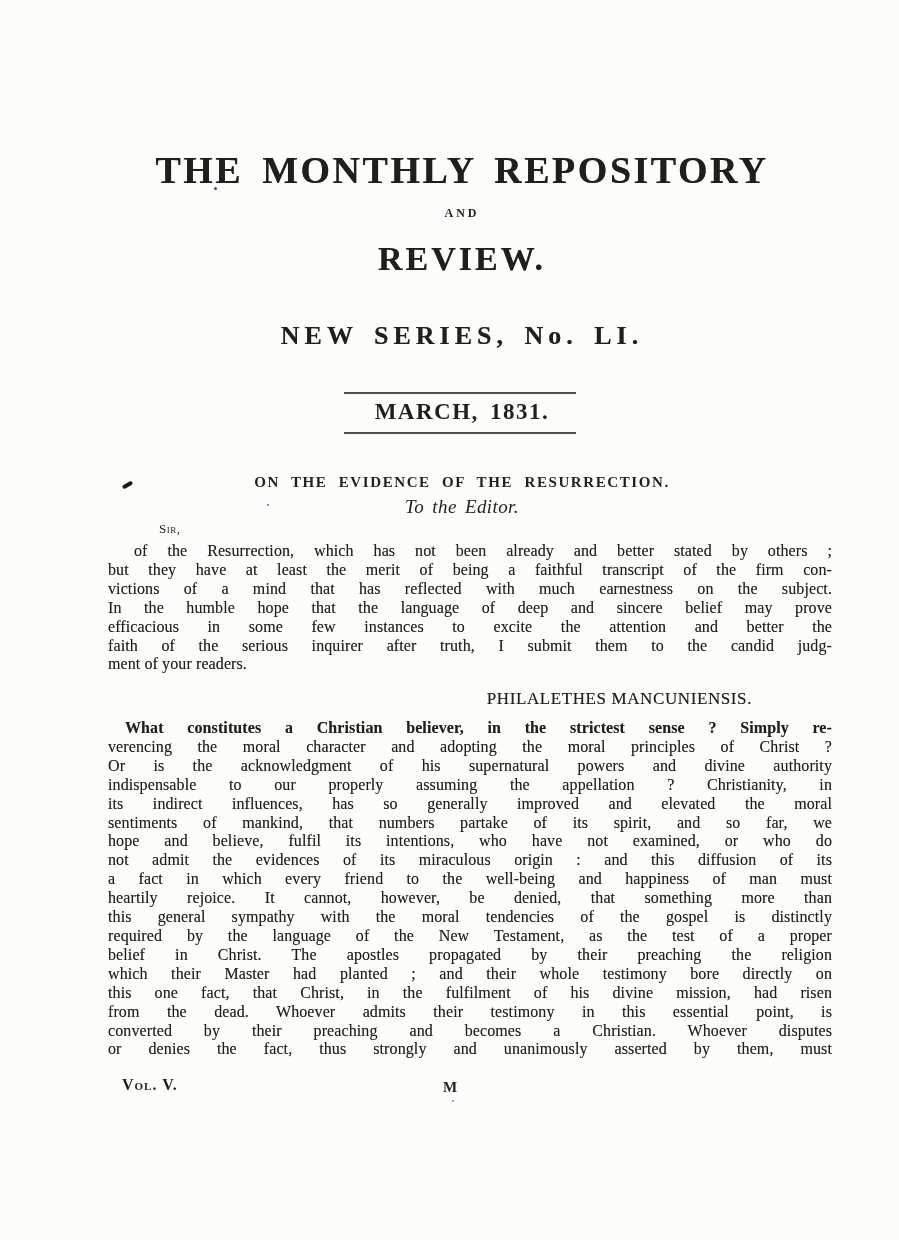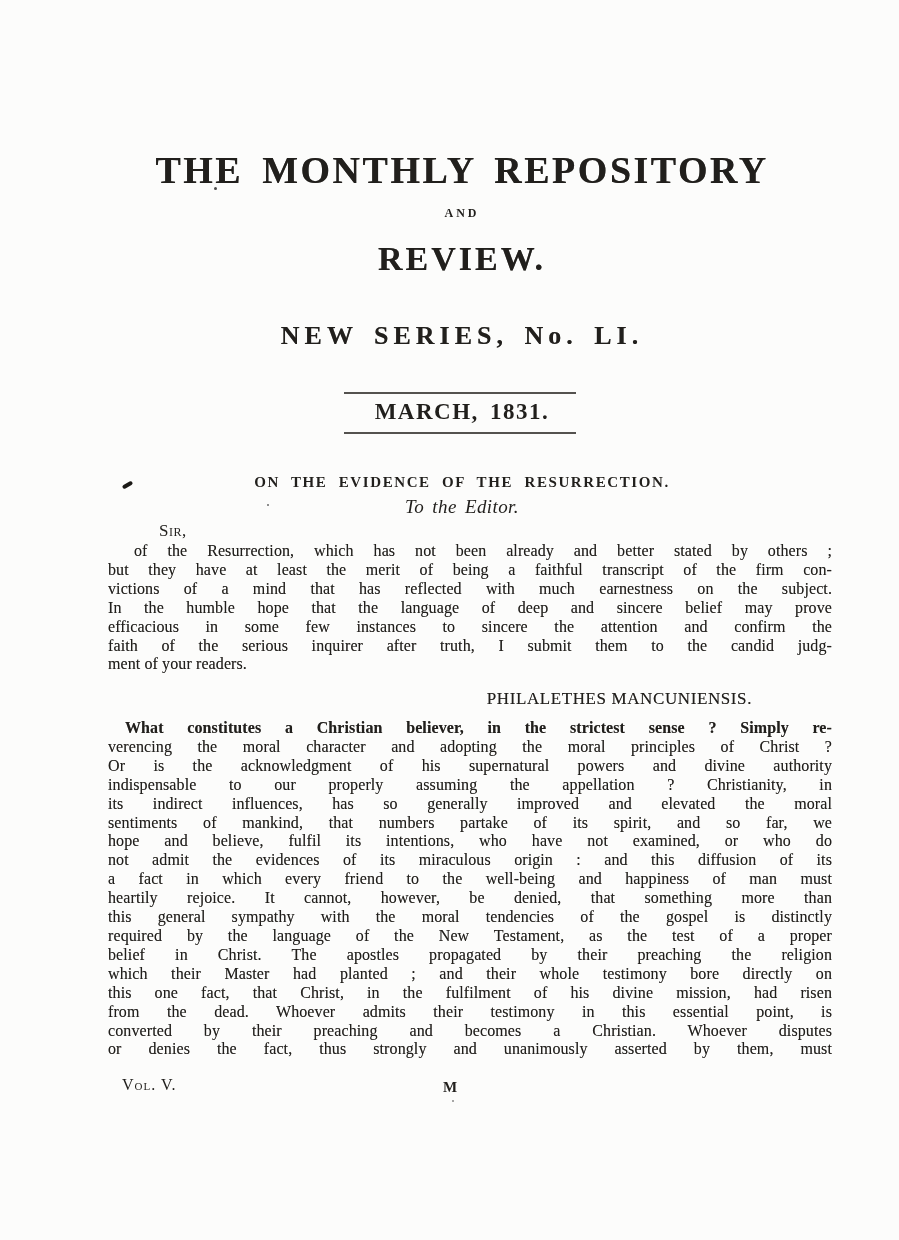--- a/index.html
+++ b/index.html
@@ -59,21 +59,21 @@
     top:474px;
     font-size:15px;font-weight:bold;
     letter-spacing:1.6px;word-spacing:6px;
   }
   .addressee{
     top:496px;
     font-style:italic;font-size:19px;letter-spacing:.4px;word-spacing:3px;
   }
   .salutation{
     position:absolute;left:159px;top:521px;
-    font-size:17px;font-variant:small-caps;letter-spacing:.5px;
+    font-size:13px;font-variant:small-caps;letter-spacing:.5px;
   }
 
   .para{
     position:absolute;left:108px;width:724px;
     font-size:16px;line-height:18.9px;
     letter-spacing:.1px;
     text-shadow:0 0 .4px rgba(25,22,18,.45);
   }
   .bline{
     text-align:justify;
@@ -89,21 +89,21 @@
 
   .signature{
     position:absolute;left:108px;top:689px;width:644px;
     text-align:right;
     font-size:17px;letter-spacing:.6px;
     text-shadow:0 0 .4px rgba(25,22,18,.5);
   }
 
   .footer-volume{
     position:absolute;left:122px;top:1076px;
-    font-size:16px;font-variant:small-caps;letter-spacing:1px;
+    font-size:16px;font-variant:small-caps;letter-spacing:1px;font-weight:bold;
   }
   .footer-pressmark{
     position:absolute;left:443px;top:1079px;
     font-size:15px;font-weight:bold;letter-spacing:.5px;
   }
 
   
   .artifact{position:absolute;background:#1b1916;}
   .artifact-tick{left:122px;top:483px;width:11px;height:4px;border-radius:2px;transform:rotate(-30deg);}
   .artifact-dot-the{left:214px;top:187px;width:3px;height:3px;border-radius:50%;background:#4a4a4a;}
@@ -133,21 +133,21 @@
   <main>
     <h3 class="cband article-heading">ON THE EVIDENCE OF THE RESURRECTION.</h3>
     <div class="cband addressee">To the Editor.</div>
     <div class="salutation">Sir,</div>
 
     <div id="para1" class="para">
         <div class="bline">of the Resurrection, which has not been already and better stated by others ;</div>
         <div class="bline">but they have at least the merit of being a faithful transcript of the firm con-</div>
         <div class="bline">victions of a mind that has reflected with much earnestness on the subject.</div>
         <div class="bline">In the humble hope that the language of deep and sincere belief may prove</div>
-        <div class="bline">efficacious in some few instances to sincere the attention and confirm the</div>
+        <div class="bline">efficacious in some few instances to excite the attention and better the</div>
         <div class="bline">faith of the serious inquirer after truth, I submit them to the candid judg-</div>
         <div class="bline">ment of your readers.</div>
       </div>
 
     <div class="signature">PHILALETHES MANCUNIENSIS.</div>
 
     <div id="para2" class="para">
         <div class="bline">What constitutes a Christian believer, in the strictest sense ?  Simply re-</div>
         <div class="bline">verencing the moral character and adopting the moral principles of Christ ?</div>
         <div class="bline">Or is the acknowledgment of his supernatural powers and divine authority</div>

